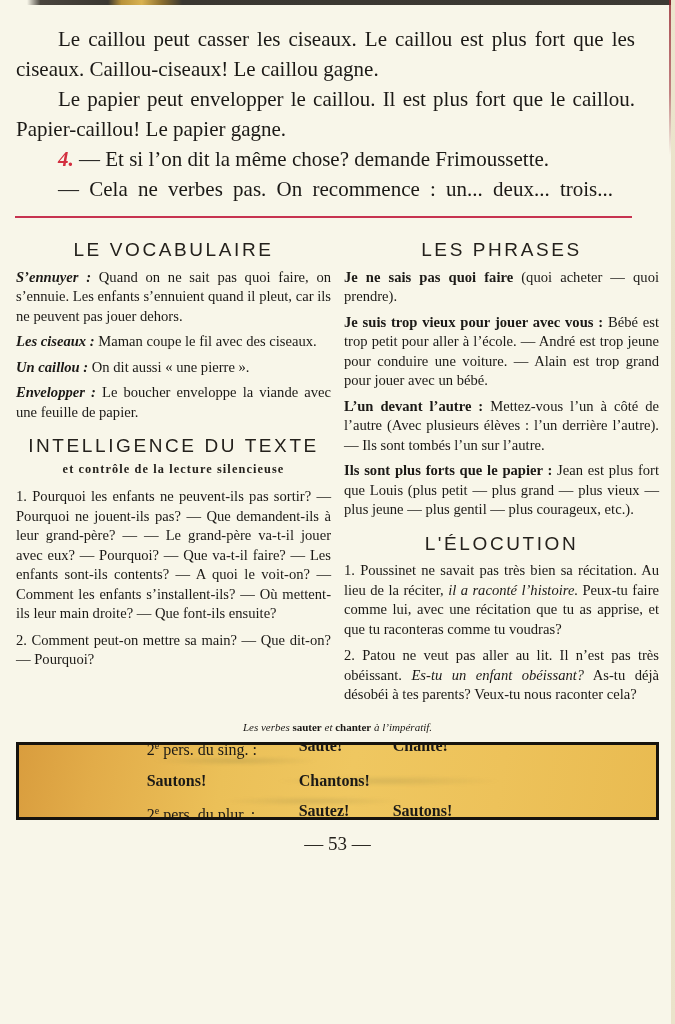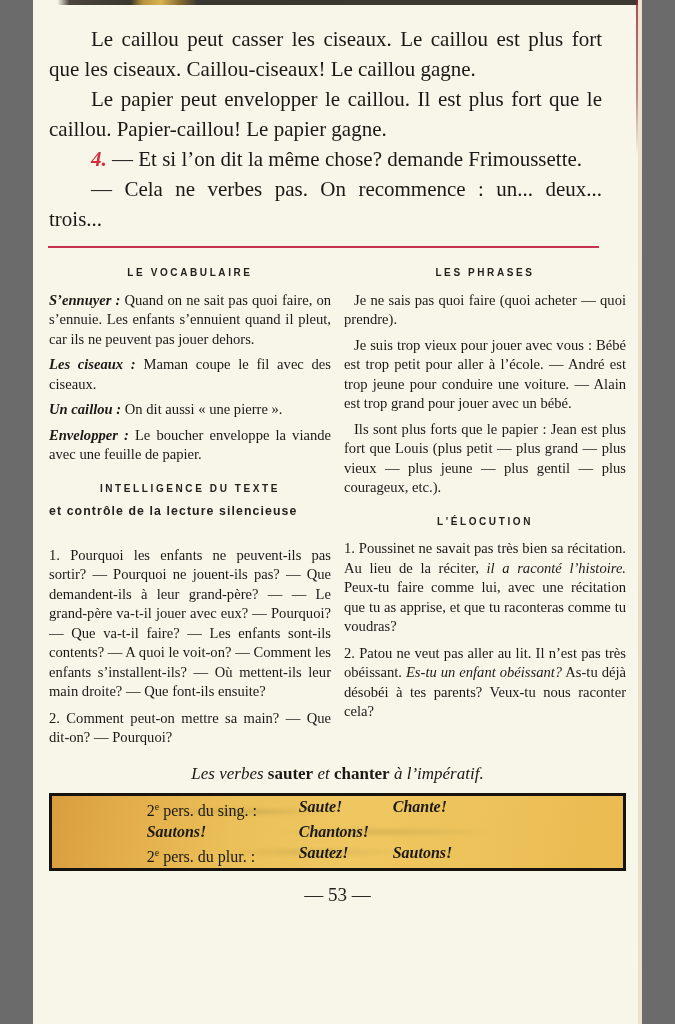--- a/index.html
+++ b/index.html
@@ -1,18 +1,18 @@
 <!DOCTYPE html>
 <html><head>
 <meta charset="utf-8">
 <style>
   html, body { margin: 0; padding: 0; background: #6b6b6b; }
   .page {
     position: relative;
-    width: 609px;
+    width: 675px;
     height: 1024px;
     margin: 0 auto;
     background: #f8f6e9;
     font-family: "Liberation Serif", "DejaVu Serif", serif;
     color: #1b1916;
     overflow: hidden;
     box-sizing: border-box;
   }
   
   .top-edge {
@@ -56,45 +56,45 @@
     display: flex;
     gap: 13px;
     padding: 15px 16px 0 16px;
     font-size: 14.6px;
     line-height: 19.5px;
     text-align: justify;
   }
   .col { flex: 1; min-width: 0; }
   h3.section {
     font-family: "Liberation Sans", "DejaVu Sans", sans-serif;
-    font-size: 10px;
-    font-weight: 700;
+    font-size: 19px;
+    font-weight: 400;
     letter-spacing: 2.6px;
     text-align: center;
     color: #24211c;
-    margin: 0 0 8px 0;
+    margin: 7px 0 8px 0;
   }
   h3.sec2 { margin-top: 14px; }
   .subhead {
-    font-family: Liberation Sans, sans-serif;
+    font-family: Liberation Serif, serif;
     font-size: 12.3px;
     font-weight: 700;
     letter-spacing: 1.1px;
-    text-align: left;
-    margin: -4px 0 24px 0;
+    text-align: center;
+    margin: -4px 0 8px 0;
     color: #24211c;
   }
   p.entry { margin: 0 0 6px 0; }
   .lead-ib { font-weight: 700; font-style: italic; }
-  .lead-b  { font-weight: 400; margin-left: 10px; }
+  .lead-b  { font-weight: 700; }
   p.q { margin: 0 0 7px 0; }
   
   .conj { text-align: center; margin-top: 9px; }
   .conj h3.section { margin-bottom: 5px; }
-  .conj-sub { font-size: 17px; font-style: italic; }
+  .conj-sub { font-size: 11px; font-style: italic; }
   .conj-sub .verb { font-style: normal; font-weight: 700; }
   .ybox {
     position: relative;
     margin: 9px 16px 0 16px;
     height: 72px;
     border: 3px solid #16130e;
     background: linear-gradient(100deg,
       #d99d3e 0%, #e2ac49 12%, #ebc058 32%,
       #efc760 52%, #edc25a 75%, #e9bb51 100%);
     display: flex;
@@ -109,25 +109,25 @@
     background:
       radial-gradient(110px 6px at 34% 22%, rgba(110,105,55,.22), transparent 75%),
       radial-gradient(150px 7px at 58% 50%, rgba(110,105,55,.18), transparent 75%),
       radial-gradient(120px 6px at 46% 78%, rgba(110,105,55,.18), transparent 75%);
     filter: blur(1.5px);
     pointer-events: none;
   }
   .conj-table {
     position: relative;
     font-size: 16px;
-    line-height: 21px;
+    line-height: 30px;
     transform: translateX(-38px);
   }
   .crow { display: grid; grid-template-columns: 152px 94px auto; text-align: left; }
-  .crow b { font-weight: 700; font-style: italic; }
+  .crow b { font-weight: 700; }
   .plabel sup { font-size: 10px; }
   .pageno {
     text-align: center;
     margin-top: 13px;
     font-size: 19px;
     color: #23201b;
   }
 </style>
 </head>
 <body>
@@ -161,20 +161,21 @@
 
       <p class="q">1. Pourquoi les enfants ne peuvent-ils pas sortir? — Pourquoi ne jouent-ils pas? — Que demandent-ils à leur grand-père? — — Le grand-père va-t-il jouer avec eux? — Pourquoi? — Que va-t-il faire? — Les enfants sont-ils contents? — A quoi le voit-on? — Comment les enfants s’installent-ils? — Où mettent-ils leur main droite? — Que font-ils ensuite?</p>
       <p class="q">2. Comment peut-on mettre sa main? — Que dit-on? — Pourquoi?</p>
     </div>
 
     <div class="col">
       <h3 class="section">LES PHRASES</h3>
 
       <p class="entry"><span class="lead-b">Je ne sais pas quoi faire</span> <span>(quoi acheter — quoi prendre).</span></p>
       <p class="entry"><span class="lead-b">Je suis trop vieux pour jouer avec vous :</span> <span>Bébé est trop petit pour aller à l’école. — André est trop jeune pour conduire une voiture. — Alain est trop grand pour jouer avec un bébé.</span></p>
+      <p class="entry"><span class="lead-b">L’un devant l’autre :</span> <span>Mettez-vous l’un à côté de l’autre (Avec plusieurs élèves : l’un derrière l’autre). — Ils sont tombés l’un sur l’autre.</span></p>
       <p class="entry"><span class="lead-b">Ils sont plus forts que le papier :</span> <span>Jean est plus fort que Louis (plus petit — plus grand — plus vieux — plus jeune — plus gentil — plus courageux, etc.).</span></p>
 
       <h3 class="section sec2">L'ÉLOCUTION</h3>
 
       <p class="q"><span>1. Poussinet ne savait pas très bien sa récitation. Au lieu de la réciter, </span><i>il a raconté l’histoire.</i><span> Peux-tu faire comme lui, avec une récitation que tu as apprise, et que tu raconteras comme tu voudras?</span></p>
       <p class="q"><span>2. Patou ne veut pas aller au lit. Il n’est pas très obéissant. </span><i>Es-tu un enfant obéissant?</i><span> As-tu déjà désobéi à tes parents? Veux-tu nous raconter cela?</span></p>
     </div>
   </div>
 
   <div class="conj">

